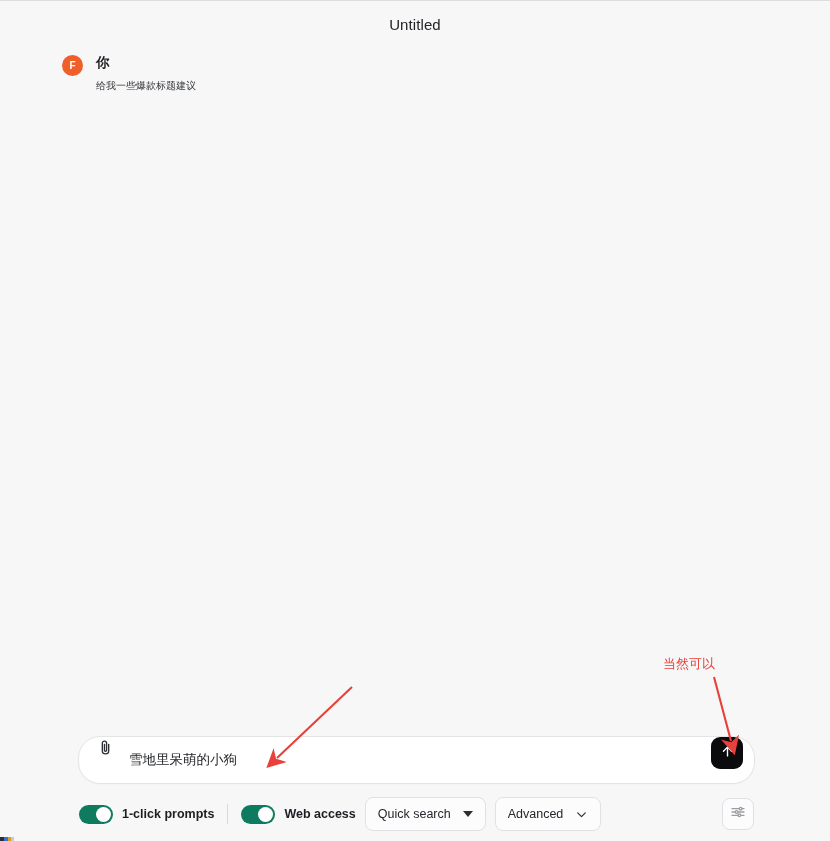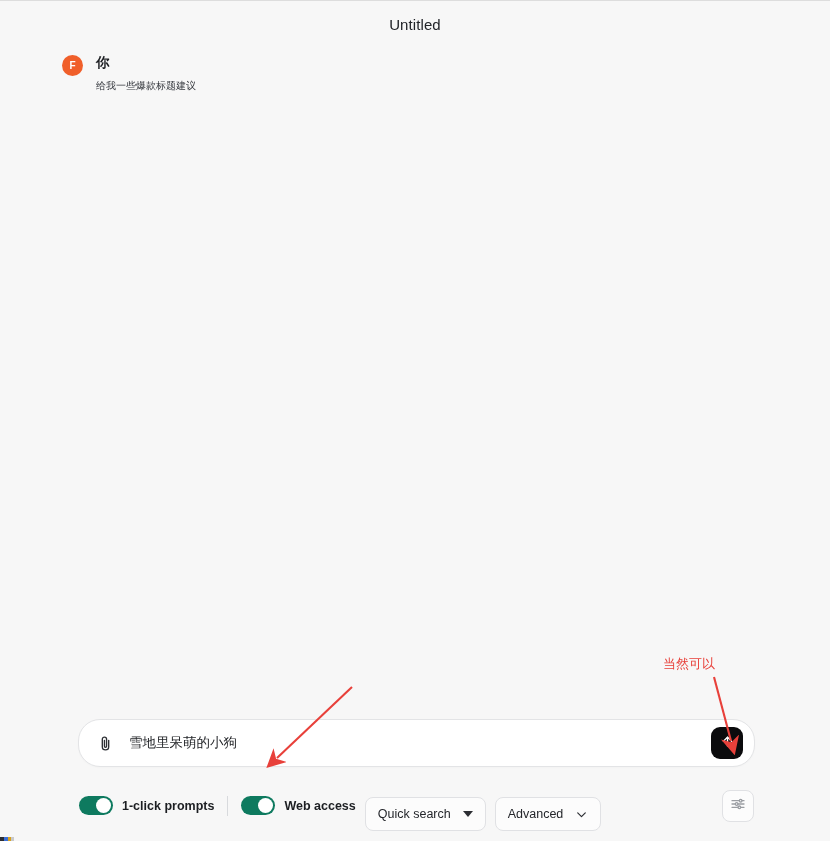--- a/index.html
+++ b/index.html
@@ -98,21 +98,20 @@
     padding: 0 75px 10px 78px;
     box-sizing: border-box;
   }
   .composer {
     position: relative;
     background: #ffffff;
     border: 1px solid #e3e4e6;
     border-radius: 22px;
     height: 48px;
     display: flex;
-    align-items: center;
     padding: 0 8px 0 16px;
     box-sizing: border-box;
     box-shadow: 0 1px 2px rgba(0,0,0,.02);
   }
   .attach-icon {
     width: 20px;
     height: 20px;
     flex: 0 0 auto;
     display: flex;
     align-items: center;
@@ -195,21 +194,20 @@
     gap: 12px;
     height: 32px;
     padding: 0 12px;
     border: 1px solid #e0e1e4;
     border-radius: 8px;
     background: #fcfcfc;
     font-size: 12.5px;
     color: #24262b;
     cursor: pointer;
     white-space: nowrap;
-    margin-top: 17px;
   }
   .caret-tri {
     width: 0; height: 0;
     border-left: 5px solid transparent;
     border-right: 5px solid transparent;
     border-top: 6px solid #2c2e33;
   }
   .spacer { flex: 1 1 auto; }
   .icon-button {
     width: 30px;

